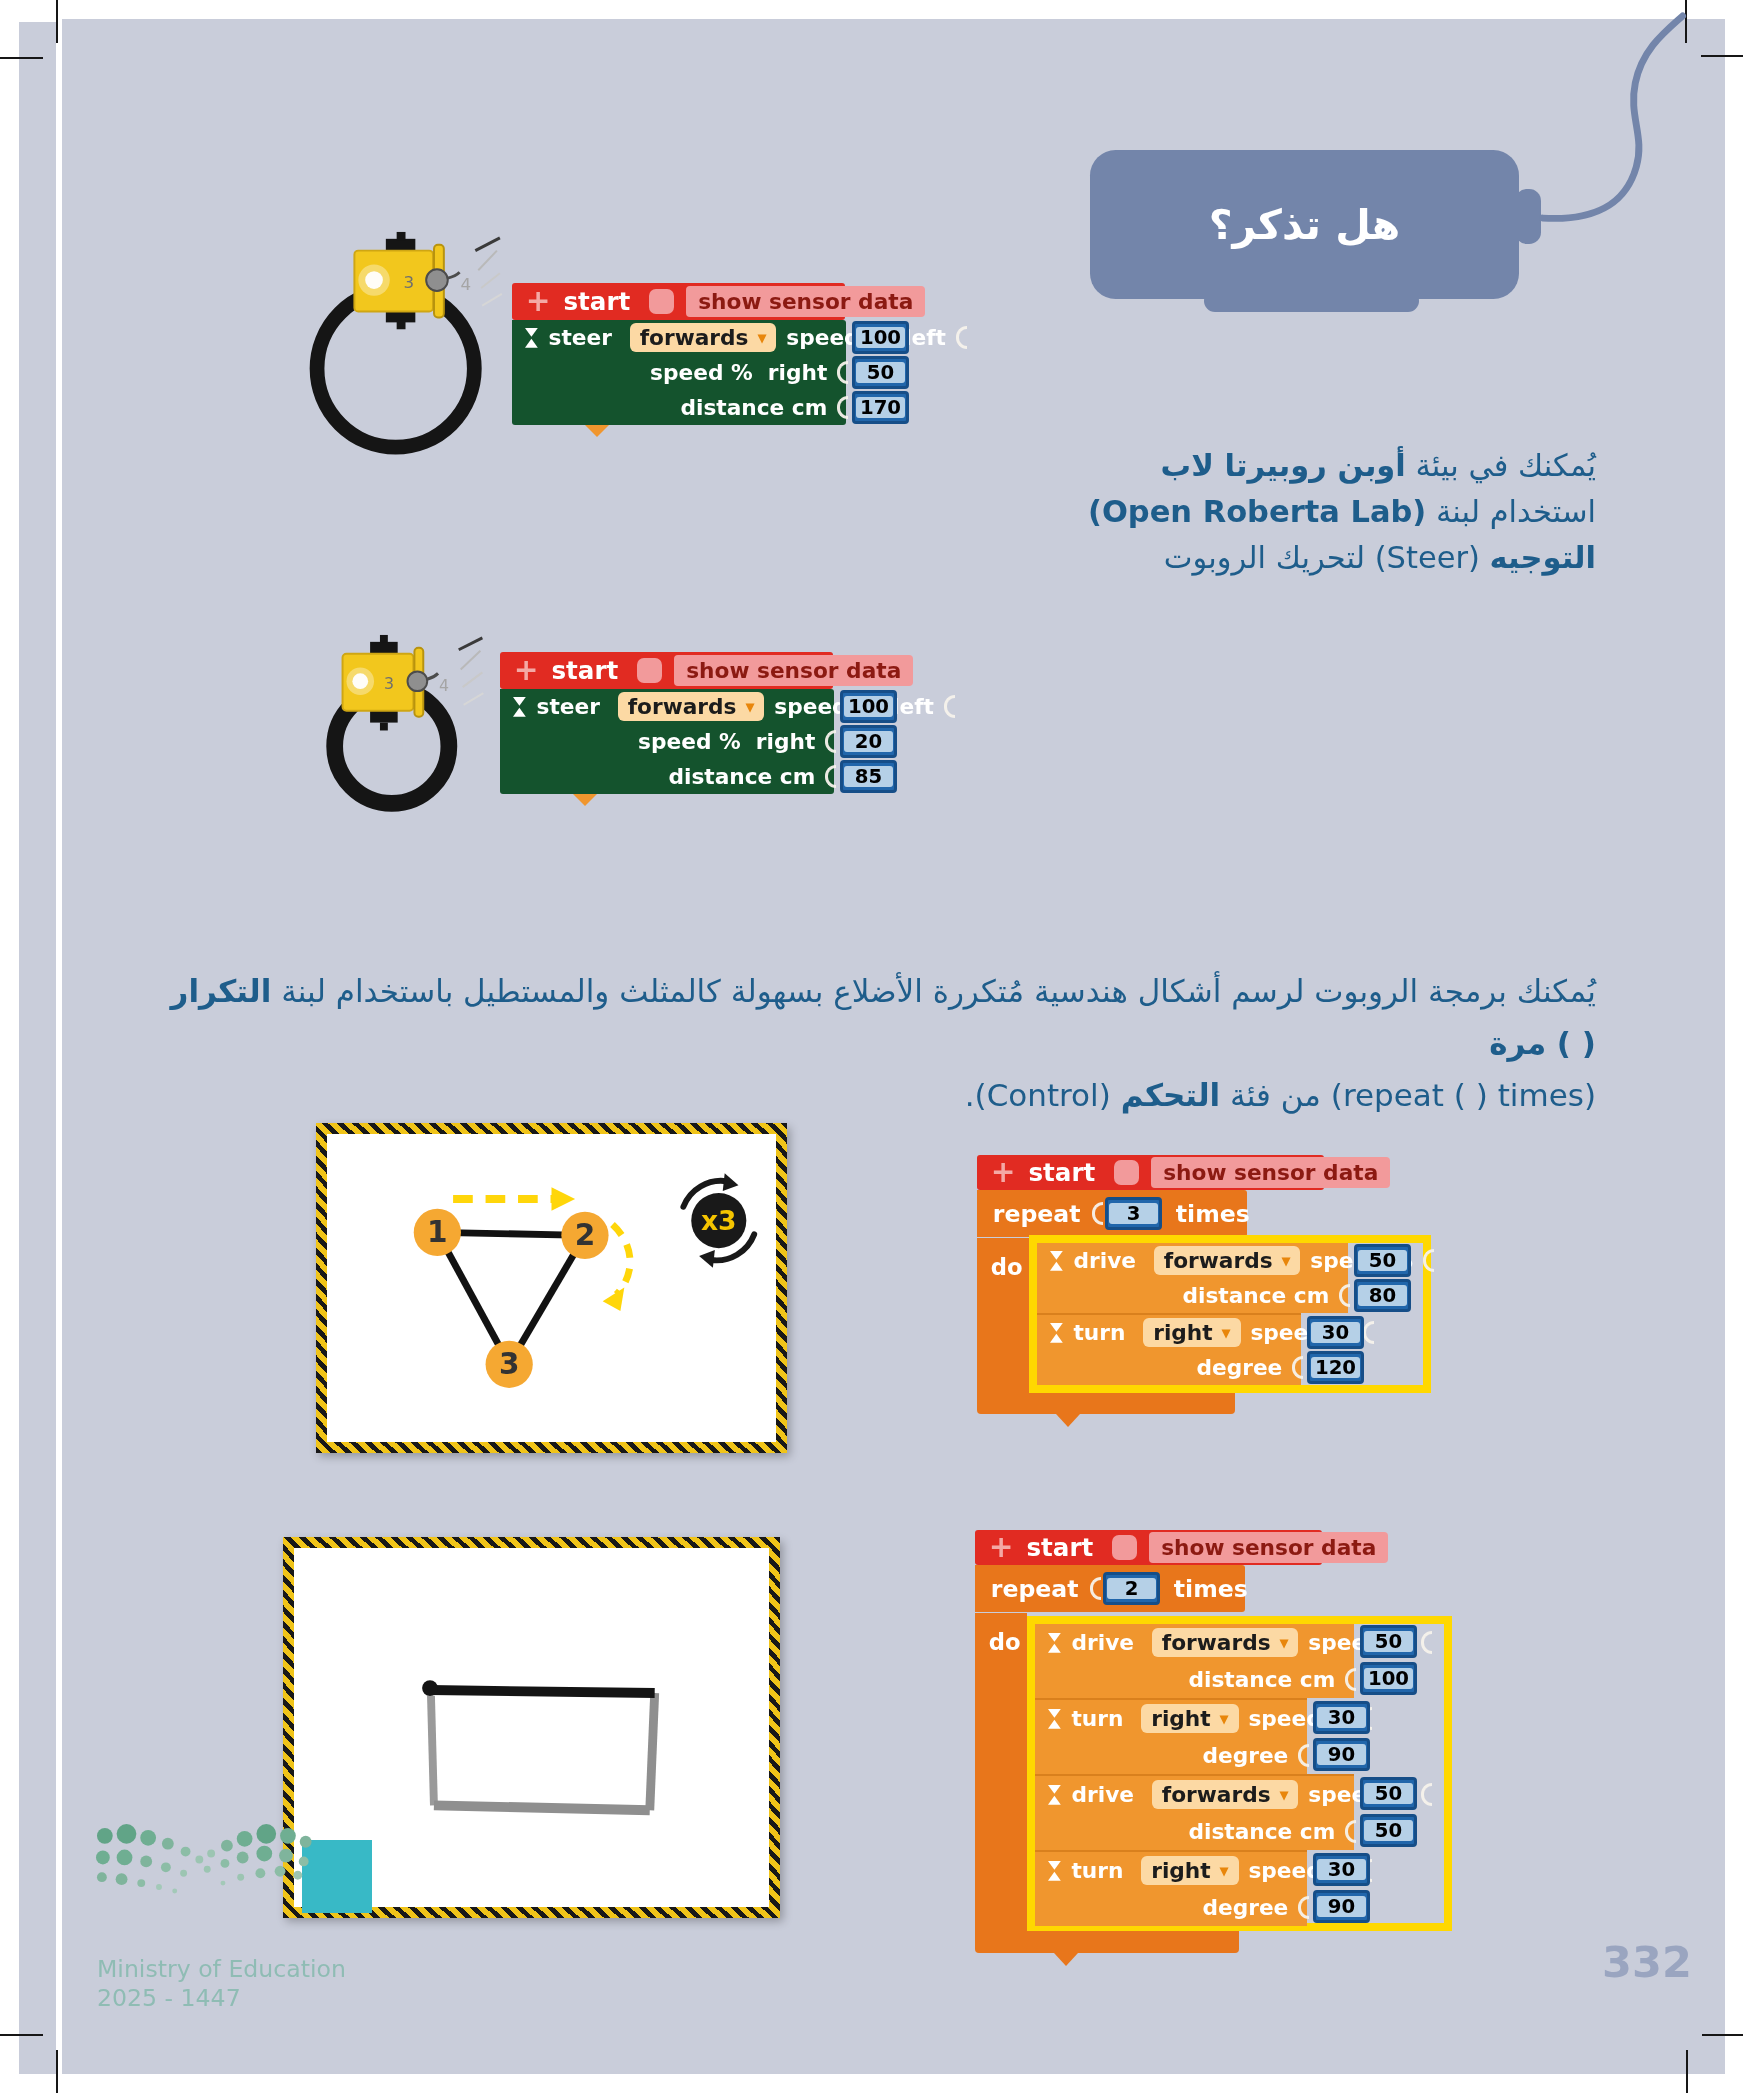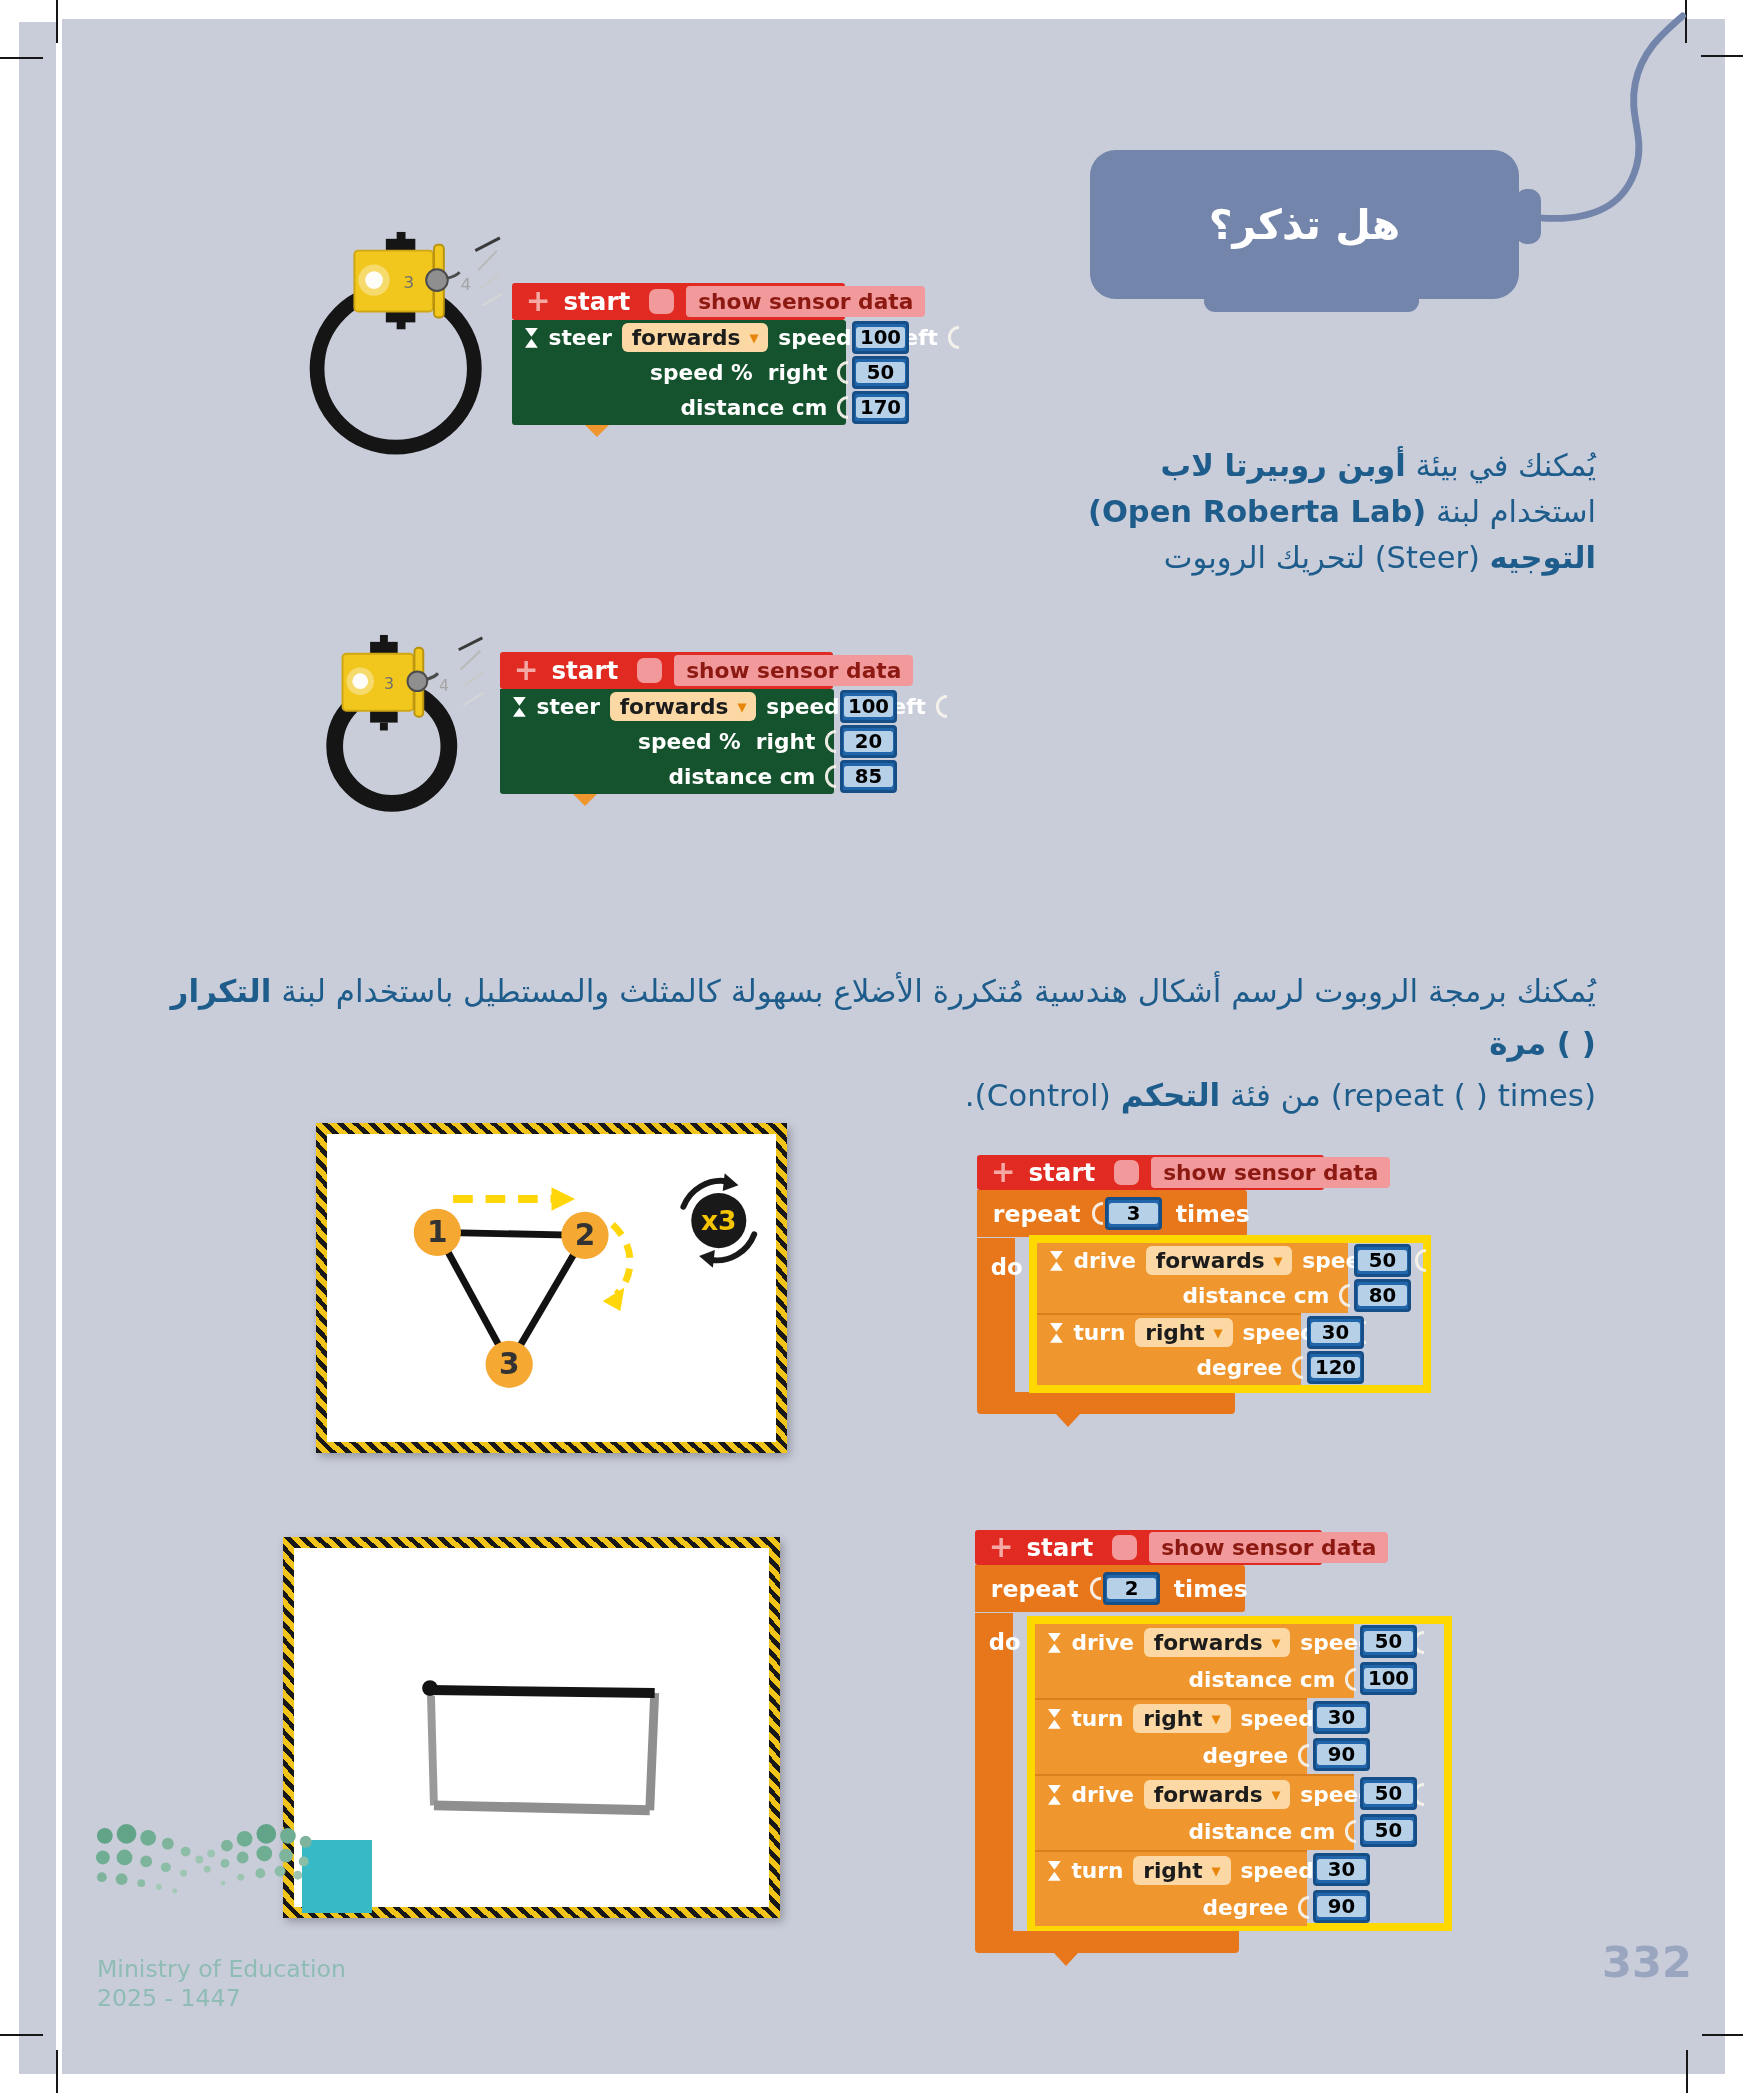--- a/index.html
+++ b/index.html
@@ -36,39 +36,39 @@
   .sensor{background:#f29a9b;color:#8c1a12;font-size:21.7px;font-weight:700;padding:3px 11.8px;
           border-radius:3.9px;white-space:nowrap;}
 
   .steer-block{position:relative;width:334px;background:#14532d;border-radius:0 3px 3px 3px;}
   .srow{position:relative;height:35px;display:flex;align-items:center;gap:9.9px;padding:0 11.8px;}
   .srow.r38{height:37px;}
   .srow.end{justify-content:flex-end;}
   .wlbl{color:#fff;font-size:21.7px;font-weight:600;white-space:pre;}
   .push{margin-left:auto;}
   .dd{background:#fcd9a4;border-radius:5.9px;height:28.6px;display:inline-flex;align-items:center;
-      gap:8.9px;padding:0 9.9px;color:#1c1c1c;font-size:21.7px;font-weight:600;flex:none;}
+      gap:8.9px;padding:0 9.9px;color:#1c1c1c;font-size:21.7px;font-weight:600;flex:none;margin-left:8px;}
   .dda{color:#e8860b;font-size:11.8px;}
   .socket{width:10.8px;height:22.7px;border:3.9px solid #f7f3ec;border-right:none;
           border-radius:11.8px 0 0 11.8px;margin-right:-13.8px;flex:none;opacity:.95;box-sizing:border-box;}
   .vbox{position:absolute;right:-63px;top:1px;width:57px;height:33px;background:#2166ab;
         border:3px solid #164e88;border-radius:4px;box-sizing:border-box;display:flex;
         align-items:center;justify-content:center;}
   .vbox.inline{position:static;flex:none;margin-right:2px;}
   .vin{background:#b5d0e7;border-radius:3px;min-width:41px;height:21.7px;display:flex;
        align-items:center;justify-content:center;color:#000;font-size:19.7px;font-weight:700;padding:0 3.9px;}
   .tail{position:absolute;left:73px;bottom:-11.8px;width:0;height:0;
         border-left:12.8px solid transparent;border-right:12.8px solid transparent;
         border-top:12.8px solid #f0962e;}
 
   .loopstack{position:absolute;}
   .repeat-head{position:absolute;left:0;top:35px;width:270px;height:47px;background:#e8761b;
                border-radius:0 3px 3px 0;display:flex;align-items:center;gap:11.8px;padding:0 15.8px;
                box-sizing:border-box;color:#fff;font-size:23.6px;font-weight:600;}
-  .do-col{position:absolute;left:0;width:38px;background:#e8761b;color:#fff;font-size:22.7px;
+  .do-col{position:absolute;left:0;width:52px;background:#e8761b;color:#fff;font-size:22.7px;
           font-weight:600;padding:15.8px 0 0 13.8px;box-sizing:border-box;}
   .loop-foot{position:absolute;left:0;height:21.7px;background:#e8761b;border-radius:0 0 3.9px 3.9px;}
   .loop-notch{position:absolute;width:0;height:0;border-left:12.8px solid transparent;
               border-right:12.8px solid transparent;border-top:13.8px solid #e8761b;}
   .yframe{position:absolute;border:8.9px solid #ffd800;box-sizing:content-box;}
   .iblock{position:relative;background:#f0962e;}
   .iblock + .iblock{border-top:2px solid #d9801d;}
 
   
   .canvas{position:absolute;background:#fff;border:11.8px solid transparent;

